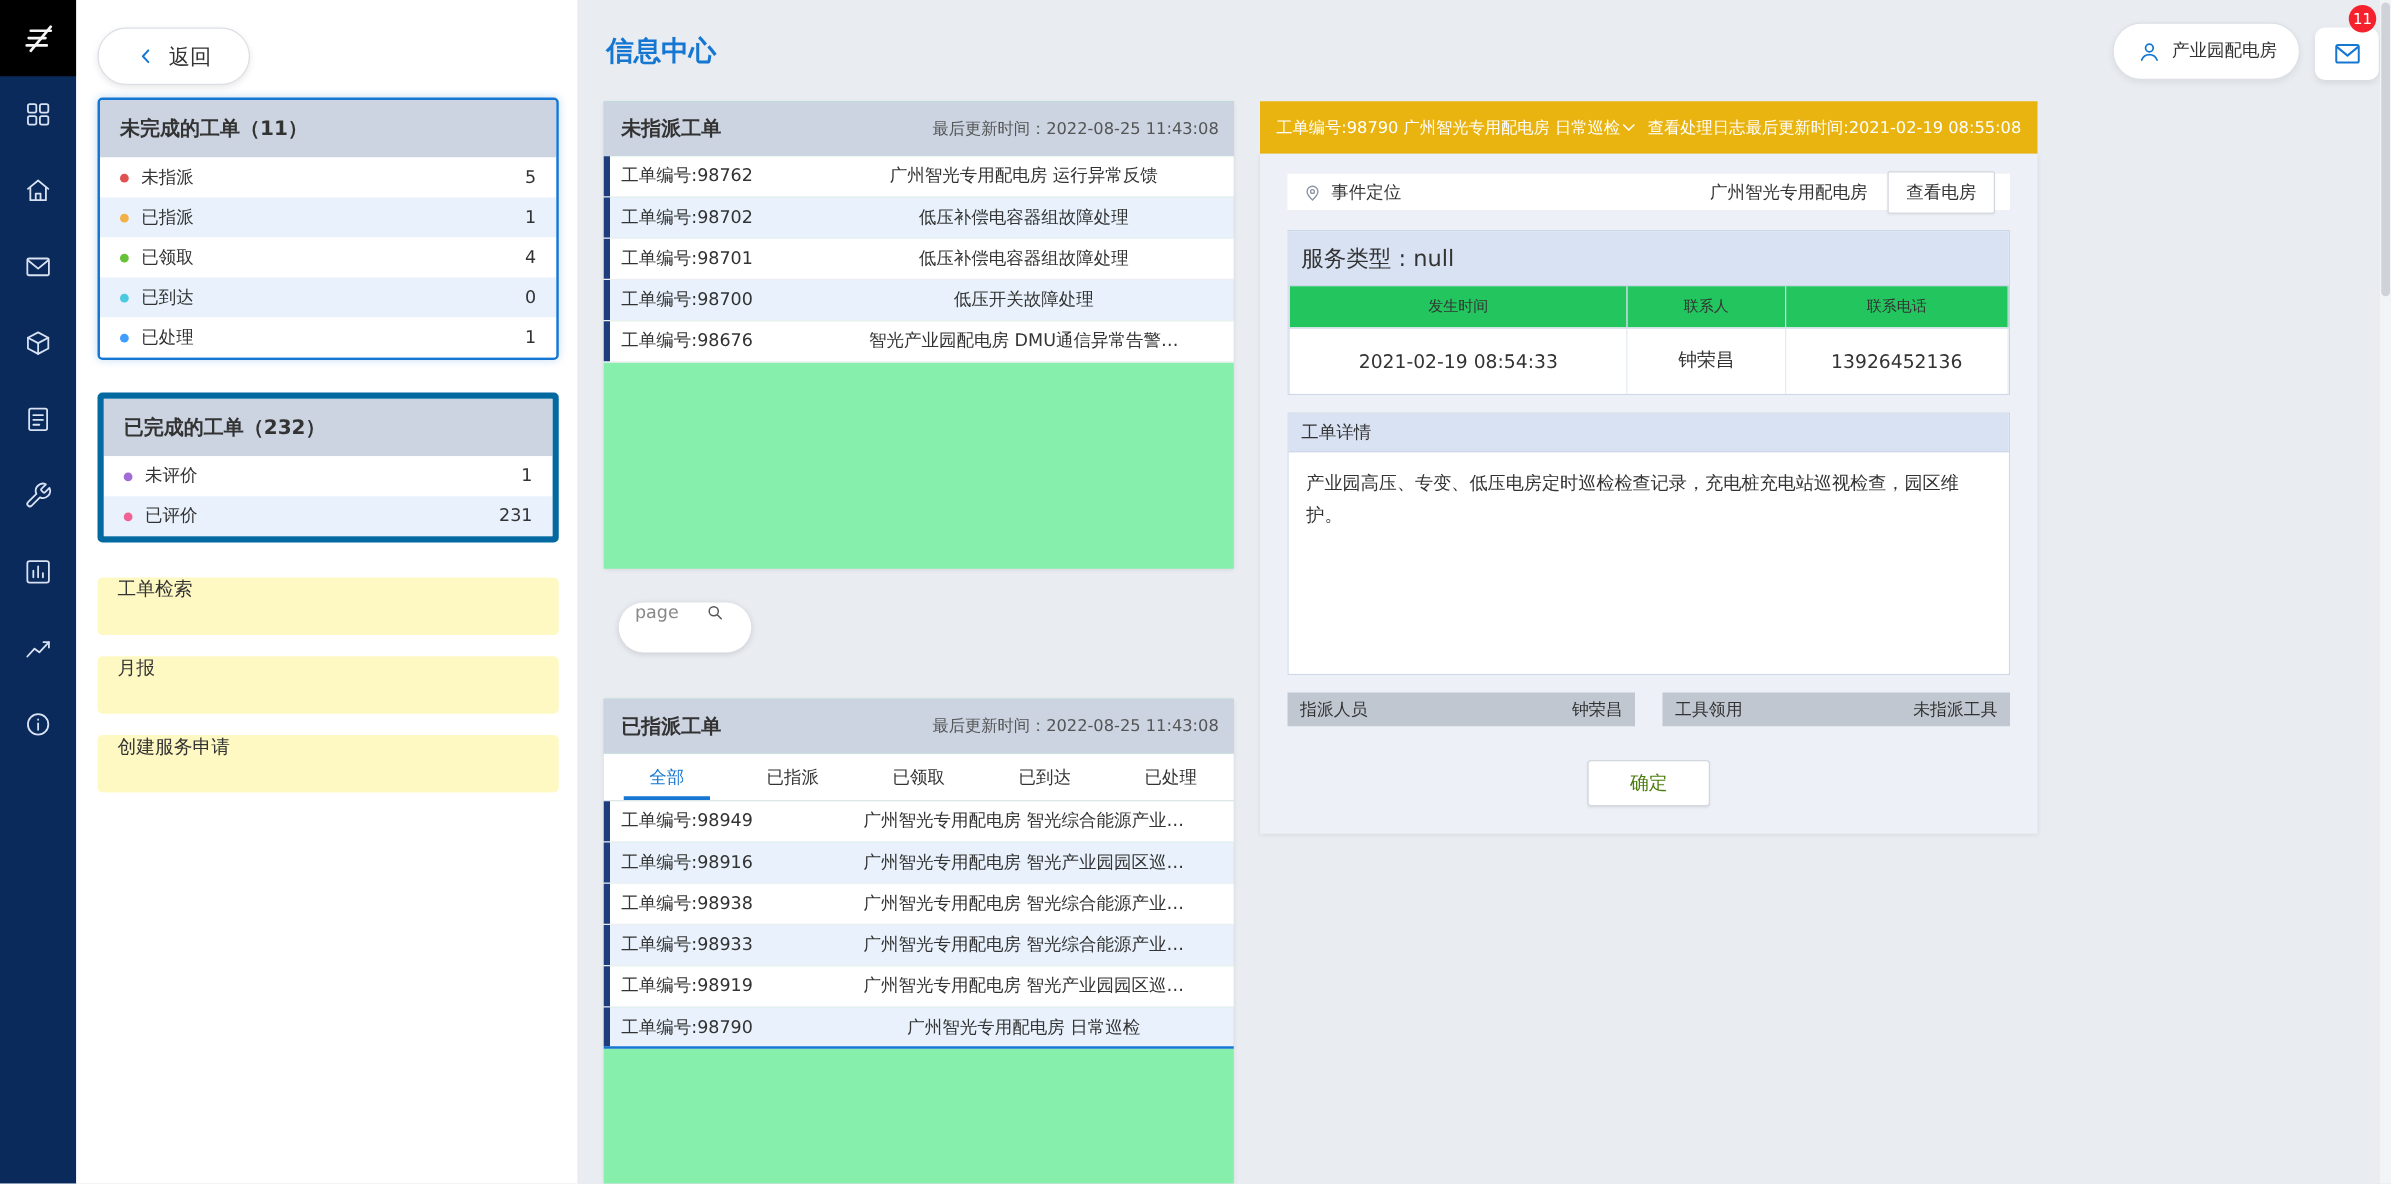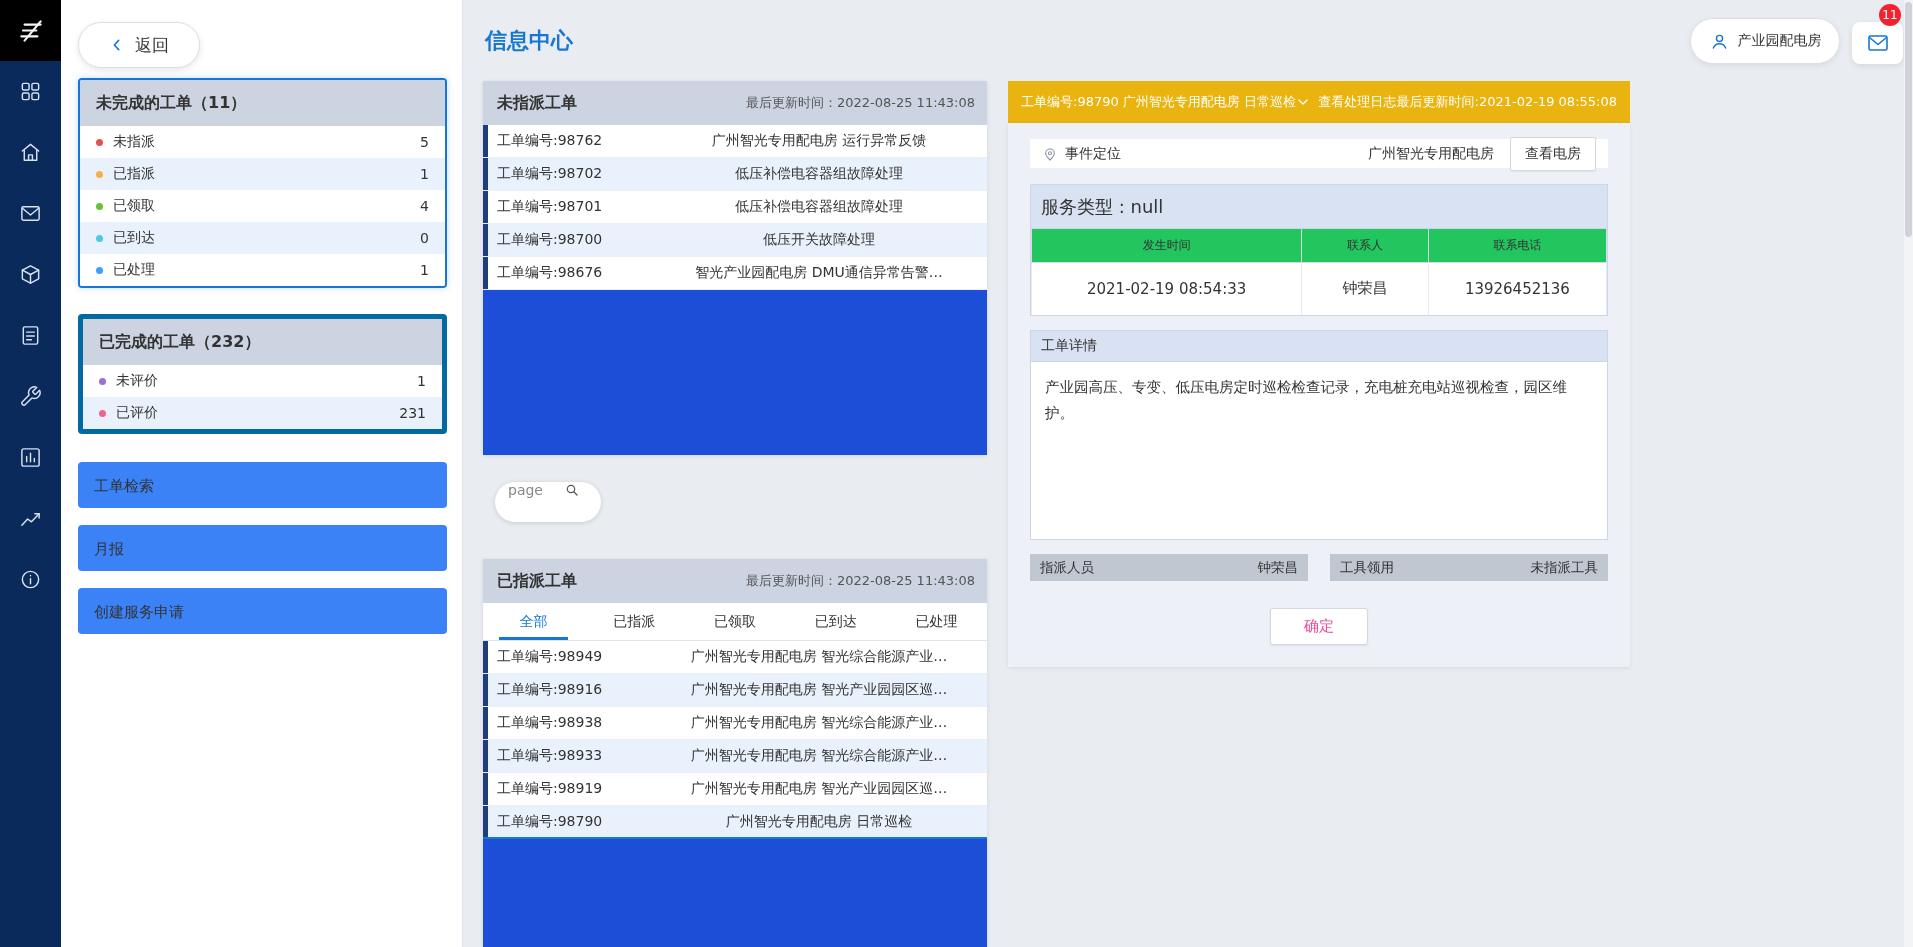--- a/index.html
+++ b/index.html
@@ -20,26 +20,26 @@
   .back-btn svg{width:16px;height:16px;stroke:#1677d2;fill:none;stroke-width:2.4;stroke-linecap:round;stroke-linejoin:round}
   .stat-card{border:5px solid #0369a1;border-radius:4px;background:#fff;overflow:hidden}
   .stat-card.selected{border:2px solid #1677d2;box-shadow:0 0 7px rgba(22,119,210,.25)}
   .stat-card.incomplete{margin-bottom:26px}
   .stat-card.completed{margin-bottom:28px}
   .stat-header{height:46px;background:#ccd4e2;display:flex;align-items:center;padding:0 16px;font-size:16px;font-weight:bold}
   .stat-row{height:32px;display:flex;align-items:center;padding:0 16px;font-size:14px;cursor:pointer;background:#fff}
   .stat-body .stat-row:nth-child(even){background:#e9f2fc}
   .dot{width:7px;height:7px;border-radius:50%;margin-right:10px;flex:none}
   .stat-count{margin-left:auto}
-  .menu-bar{height:46px;background:#3b82f6;border-radius:4px;display:flex;align-items:flex-end;padding:12px 16px;font-size:15px;margin-bottom:17px;cursor:pointer}
+  .menu-bar{height:46px;background:#fef9c3;border-radius:4px;display:flex;align-items:flex-start;padding:0 16px;font-size:15px;margin-bottom:17px;cursor:pointer}
 
   
   .middle{position:absolute;left:483px;top:0;width:504px;height:100%}
   .page-title{position:absolute;top:26px;left:2px;font-size:22px;font-weight:bold;color:#1677d2}
-  .panel{position:absolute;left:0;width:504px;background:#1d4ed8;box-shadow:0 1px 4px rgba(0,0,0,.10)}
+  .panel{position:absolute;left:0;width:504px;background:#86efac;box-shadow:0 1px 4px rgba(0,0,0,.10)}
   .panel.unassigned{top:81px;height:374px}
   .panel.assigned{top:559px;height:388px}
   .panel-header{height:44px;background:#ccd4e2;display:flex;align-items:center;justify-content:space-between;padding:0 12px 0 14px}
   .panel-title{font-size:16px;font-weight:bold}
   .panel-updated{font-size:13px;color:#555}
   .order-row{height:33px;display:flex;align-items:center;border-bottom:1px solid #eceef2;position:relative;cursor:pointer;background:#fff}
   .order-row::before{content:'';position:absolute;left:0;top:0;width:5px;height:100%;background:#1d3d7c}
   .order-rows .order-row:nth-child(even){background:#e9f2fc}
   .order-row.selected{border-bottom:2px solid #1677d2}
   .order-id{width:168px;padding-left:14px;font-size:14px;flex:none;white-space:nowrap}
@@ -68,21 +68,21 @@
   .info-block{border:1px solid #ccd6e6;margin-bottom:14px;background:#fff}
   .service-row{height:44px;background:#d8e2f2;display:flex;align-items:center;padding:0 10px;font-size:18px;border-bottom:1px solid #ccd6e6}
   .detail-table{width:100%;border-collapse:collapse;table-layout:fixed}
   .detail-table th{height:33px;background:#22c55e;font-weight:normal;font-size:12px;border:1px solid #d4dcea;border-top:none}
   .detail-table td{height:53px;background:#fff;text-align:center;font-size:15px;border:1px solid #e4e9f2;border-bottom:none}
   .details-header{height:31px;background:#d8e2f2;display:flex;align-items:center;padding:0 10px;font-size:14px;border-bottom:1px solid #ccd6e6}
   .details-body{background:#fff;height:177px;padding:12px 14px;font-size:14.5px;line-height:1.8}
   .bars{display:flex;justify-content:space-between;margin-top:10px;margin-bottom:27px}
   .bar{width:278px;height:27px;background:#c0c7d1;display:flex;align-items:center;padding:0 10px;font-size:13.5px;cursor:pointer}
   .bar-value{margin-left:auto}
-  .confirm-btn{display:block;margin:0 auto;width:98px;height:37px;background:#fff;border:1px solid #d3d7de;border-radius:3px;font-size:15px;color:#ec4899;cursor:pointer;box-shadow:0 1px 2px rgba(0,0,0,.07);font-family:inherit}
+  .confirm-btn{display:block;margin:0 auto;width:98px;height:37px;background:#fff;border:1px solid #d3d7de;border-radius:3px;font-size:15px;color:#4d7c0f;cursor:pointer;box-shadow:0 1px 2px rgba(0,0,0,.07);font-family:inherit}
 
   
   .user-pill{position:absolute;left:1690px;top:18px;width:150px;height:46px;background:#fff;border:1px solid #dde0e6;border-radius:23px;display:flex;align-items:center;justify-content:center;gap:8px;font-size:14px;box-shadow:0 2px 6px rgba(0,0,0,.07);cursor:pointer}
   .user-pill svg{width:21px;height:21px;stroke:#1677d2;fill:none;stroke-width:1.6;stroke-linecap:round}
   .mail-btn{position:absolute;left:1852px;top:22px;width:51px;height:42px;background:#fff;border-radius:8px;box-shadow:0 2px 6px rgba(0,0,0,.09);display:flex;align-items:center;justify-content:center;cursor:pointer}
   .mail-btn svg{width:24px;height:24px;stroke:#1677d2;fill:none;stroke-width:1.6;stroke-linejoin:round}
   .mail-badge{position:absolute;left:1879px;top:4px;min-width:22px;height:22px;border-radius:11px;background:#f5222d;color:#fff;font-size:12px;display:flex;align-items:center;justify-content:center;z-index:3}
   .scrollbar{position:absolute;right:0;top:0;width:9px;height:100%;background:#f3f4f6}
   .scroll-thumb{position:absolute;right:1px;top:2px;width:7px;height:235px;border-radius:4px;background:#cfd3d9;cursor:pointer}
 </style>

